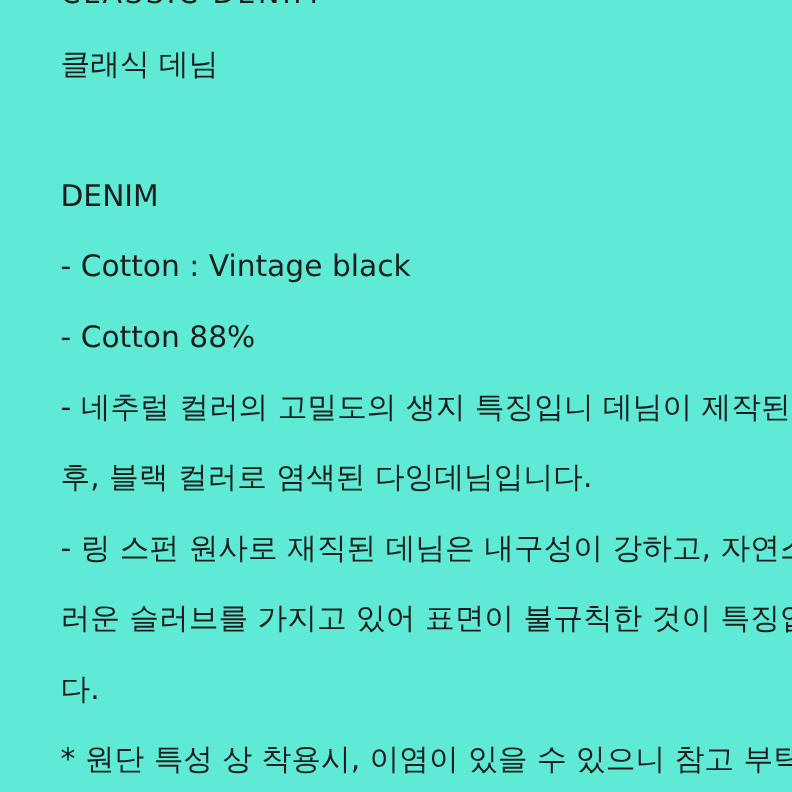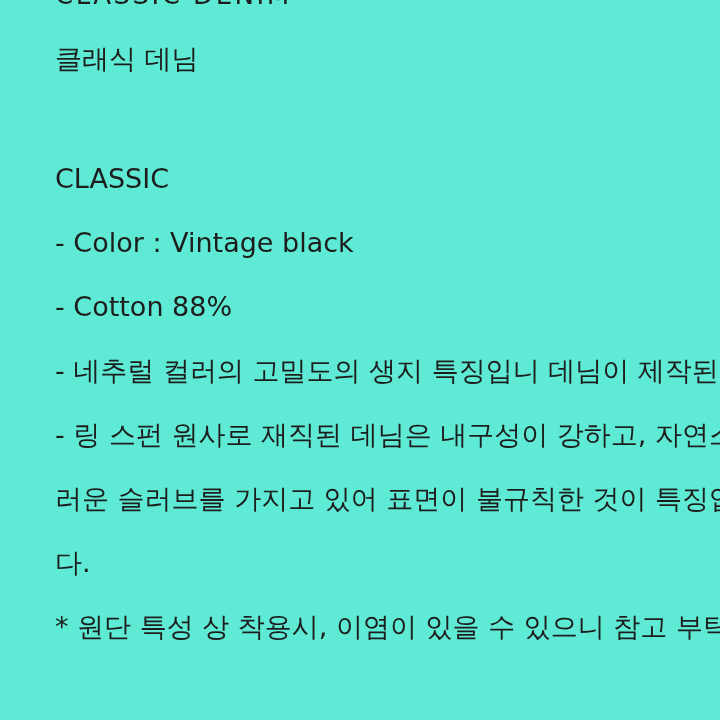--- a/index.html
+++ b/index.html
@@ -38,22 +38,23 @@
   }
 </style>
 </head>
 <body>
 
 <div class="screen" style="background: #5eead4;">
   <div class="text-block" style="color: rgb(29, 29, 29);">
     <div class="line title-en">CLASSIC DENIM</div>
     <div class="line">클래식 데님</div>
     <div class="gap"></div>
-    <div class="line">CLASSIC</div>
-    <div class="line">- Color : Vintage black</div>
+    <div class="line">DENIM</div>
+    <div class="line">- Cotton : Vintage black</div>
     <div class="line">- Cotton 88%</div>
     <div class="line">- 네추럴 컬러의 고밀도의 생지 특징입니 데님이 제작된</div>
+    <div class="line">후, 블랙 컬러로 염색된 다잉데님입니다.</div>
     <div class="line">- 링 스펀 원사로 재직된 데님은 내구성이 강하고, 자연스</div>
     <div class="line">러운 슬러브를 가지고 있어 표면이 불규칙한 것이 특징입니</div>
     <div class="line">다.</div>
     <div class="line">* 원단 특성 상 착용시, 이염이 있을 수 있으니 참고 부탁</div>
   </div>
 </div>
 
 </body></html>

